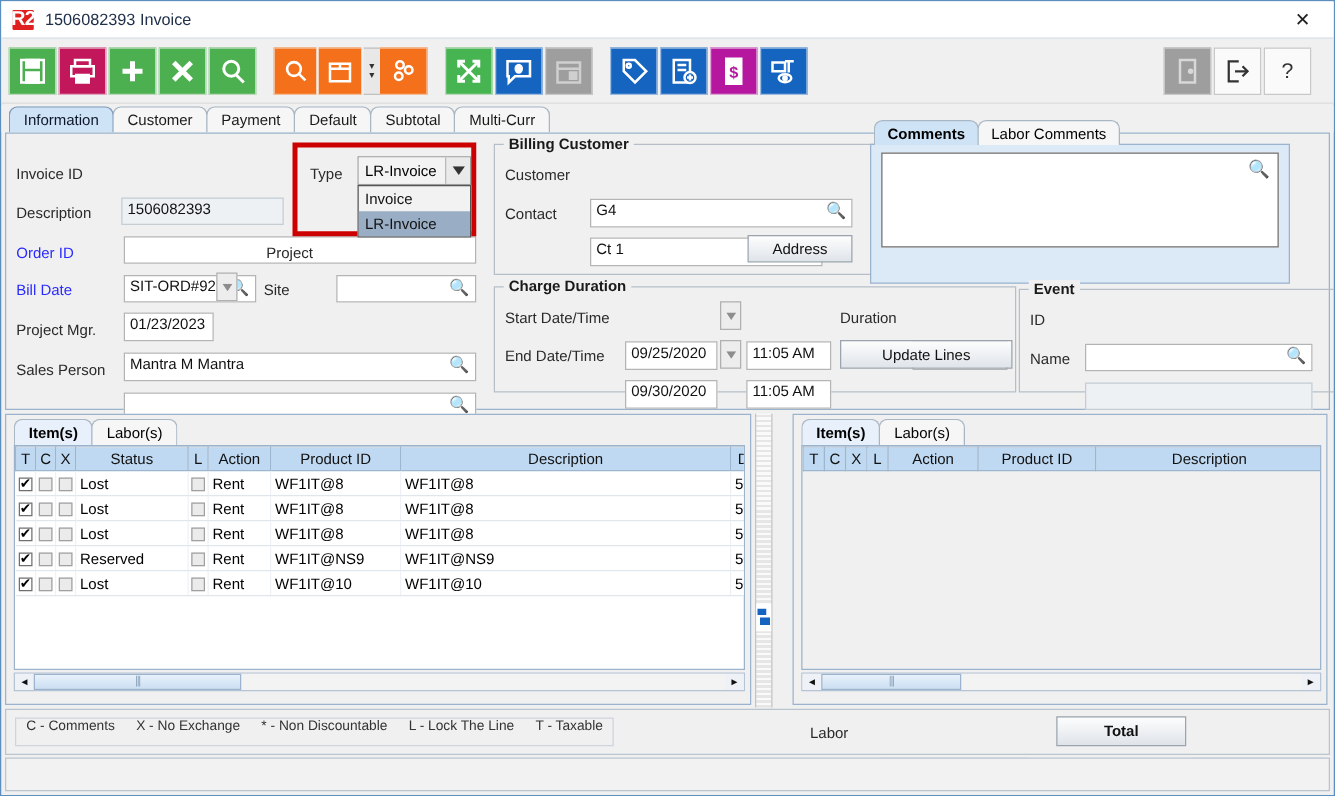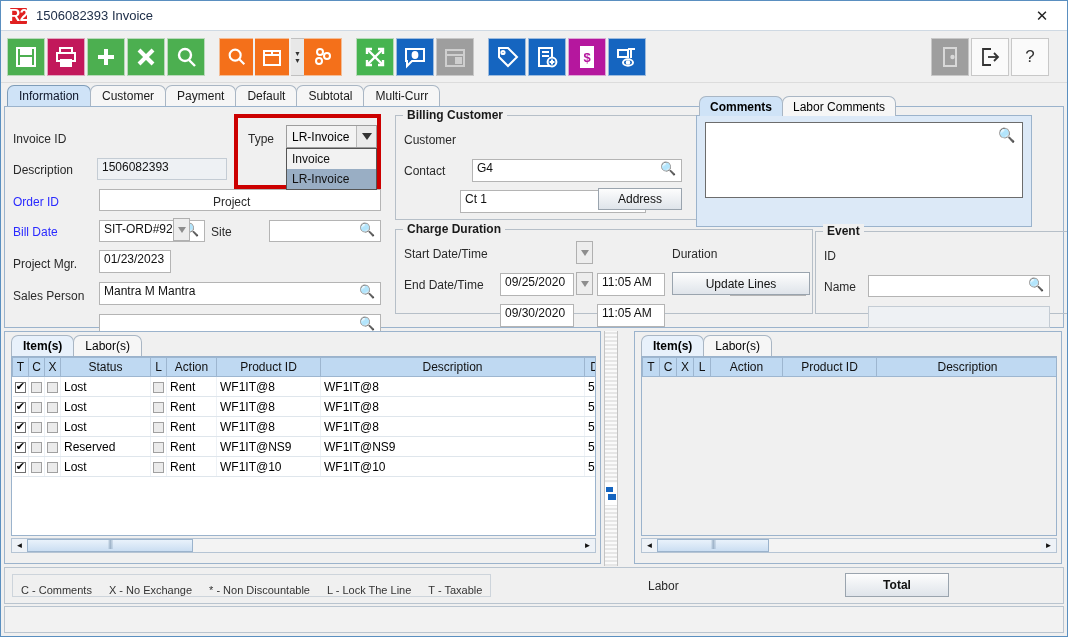--- a/index.html
+++ b/index.html
@@ -280,21 +280,21 @@
   }
 
   
   .footer {
     position: absolute; left: 3px; top: 566px; width: 1060px; height: 37px;
     background: #f0f0f0; border: 1px solid #b9c4cf;
   }
   .legend {
     position: absolute; left: 7px; top: 6px; height: 23px;
     border: 1px solid #cdd4db; background: #f0f0f0;
-    display: flex; align-items: flex-end; gap: 17px;
+    display: flex; align-items: flex-start; gap: 17px;
     padding: 0 8px; font-size: 11px; color: #333; white-space: nowrap;
   }
   .statusbar {
     position: absolute; left: 3px; top: 605px; width: 1060px; height: 27px;
     background: #f2f2f2; border: 1px solid #b9c4cf;
   }
 </style>
 </head>
 <body>
 
@@ -510,21 +510,21 @@
     </div>
 
     <div class="group" style="left:390px;top:8px;width:308px;height:105px">
       <div class="gtitle">Billing Customer</div>
       <div class="lbl" style="left:8px;top:17px">Customer</div>
       <div class="fld" style="left:76px;top:11px;width:210px;height:23px">
         <span>G4</span>
         <span class="srch">🔍</span>
       </div>
       <div class="lbl" style="left:8px;top:48px">Contact</div>
-      <div class="fld" style="left:64px;top:42px;width:186px;height:23px">
+      <div class="fld" style="left:76px;top:42px;width:186px;height:23px">
         <span>Ct 1</span>
         <span class="srch">🔍</span>
       </div>
       <div class="btn" style="left:202px;top:72px;width:84px;height:22px">Address</div>
     </div>
 
     <div class="group" style="left:390px;top:122px;width:418px;height:85px">
       <div class="gtitle">Charge Duration</div>
       <div class="lbl" style="left:8px;top:17px">Start Date/Time</div>
       <div class="fld" style="left:104px;top:11px;width:74px;height:23px">

